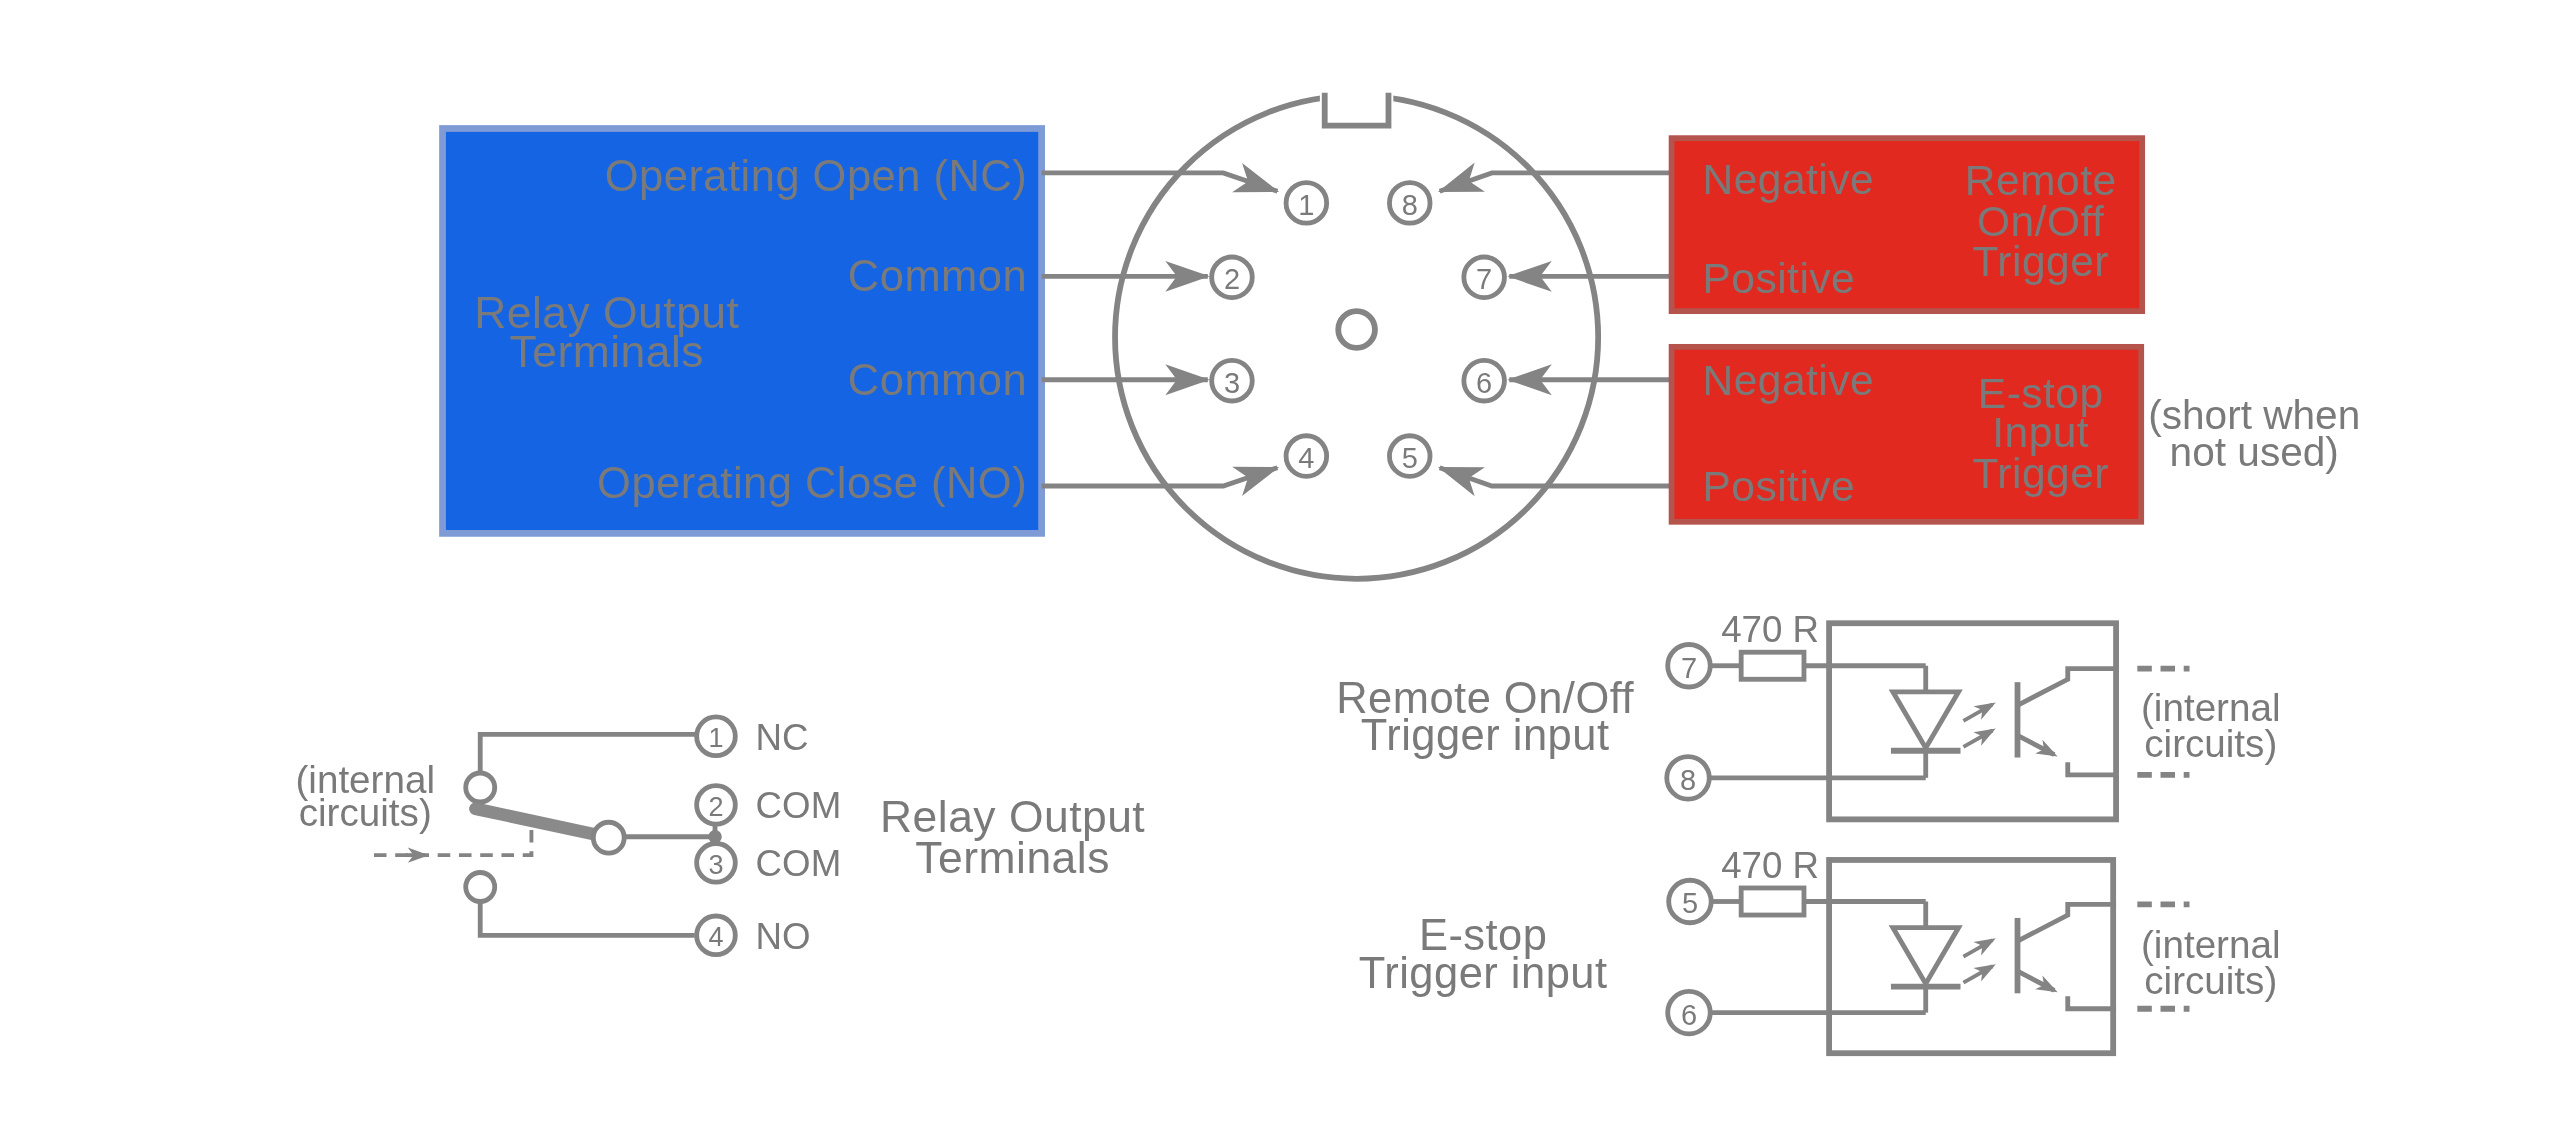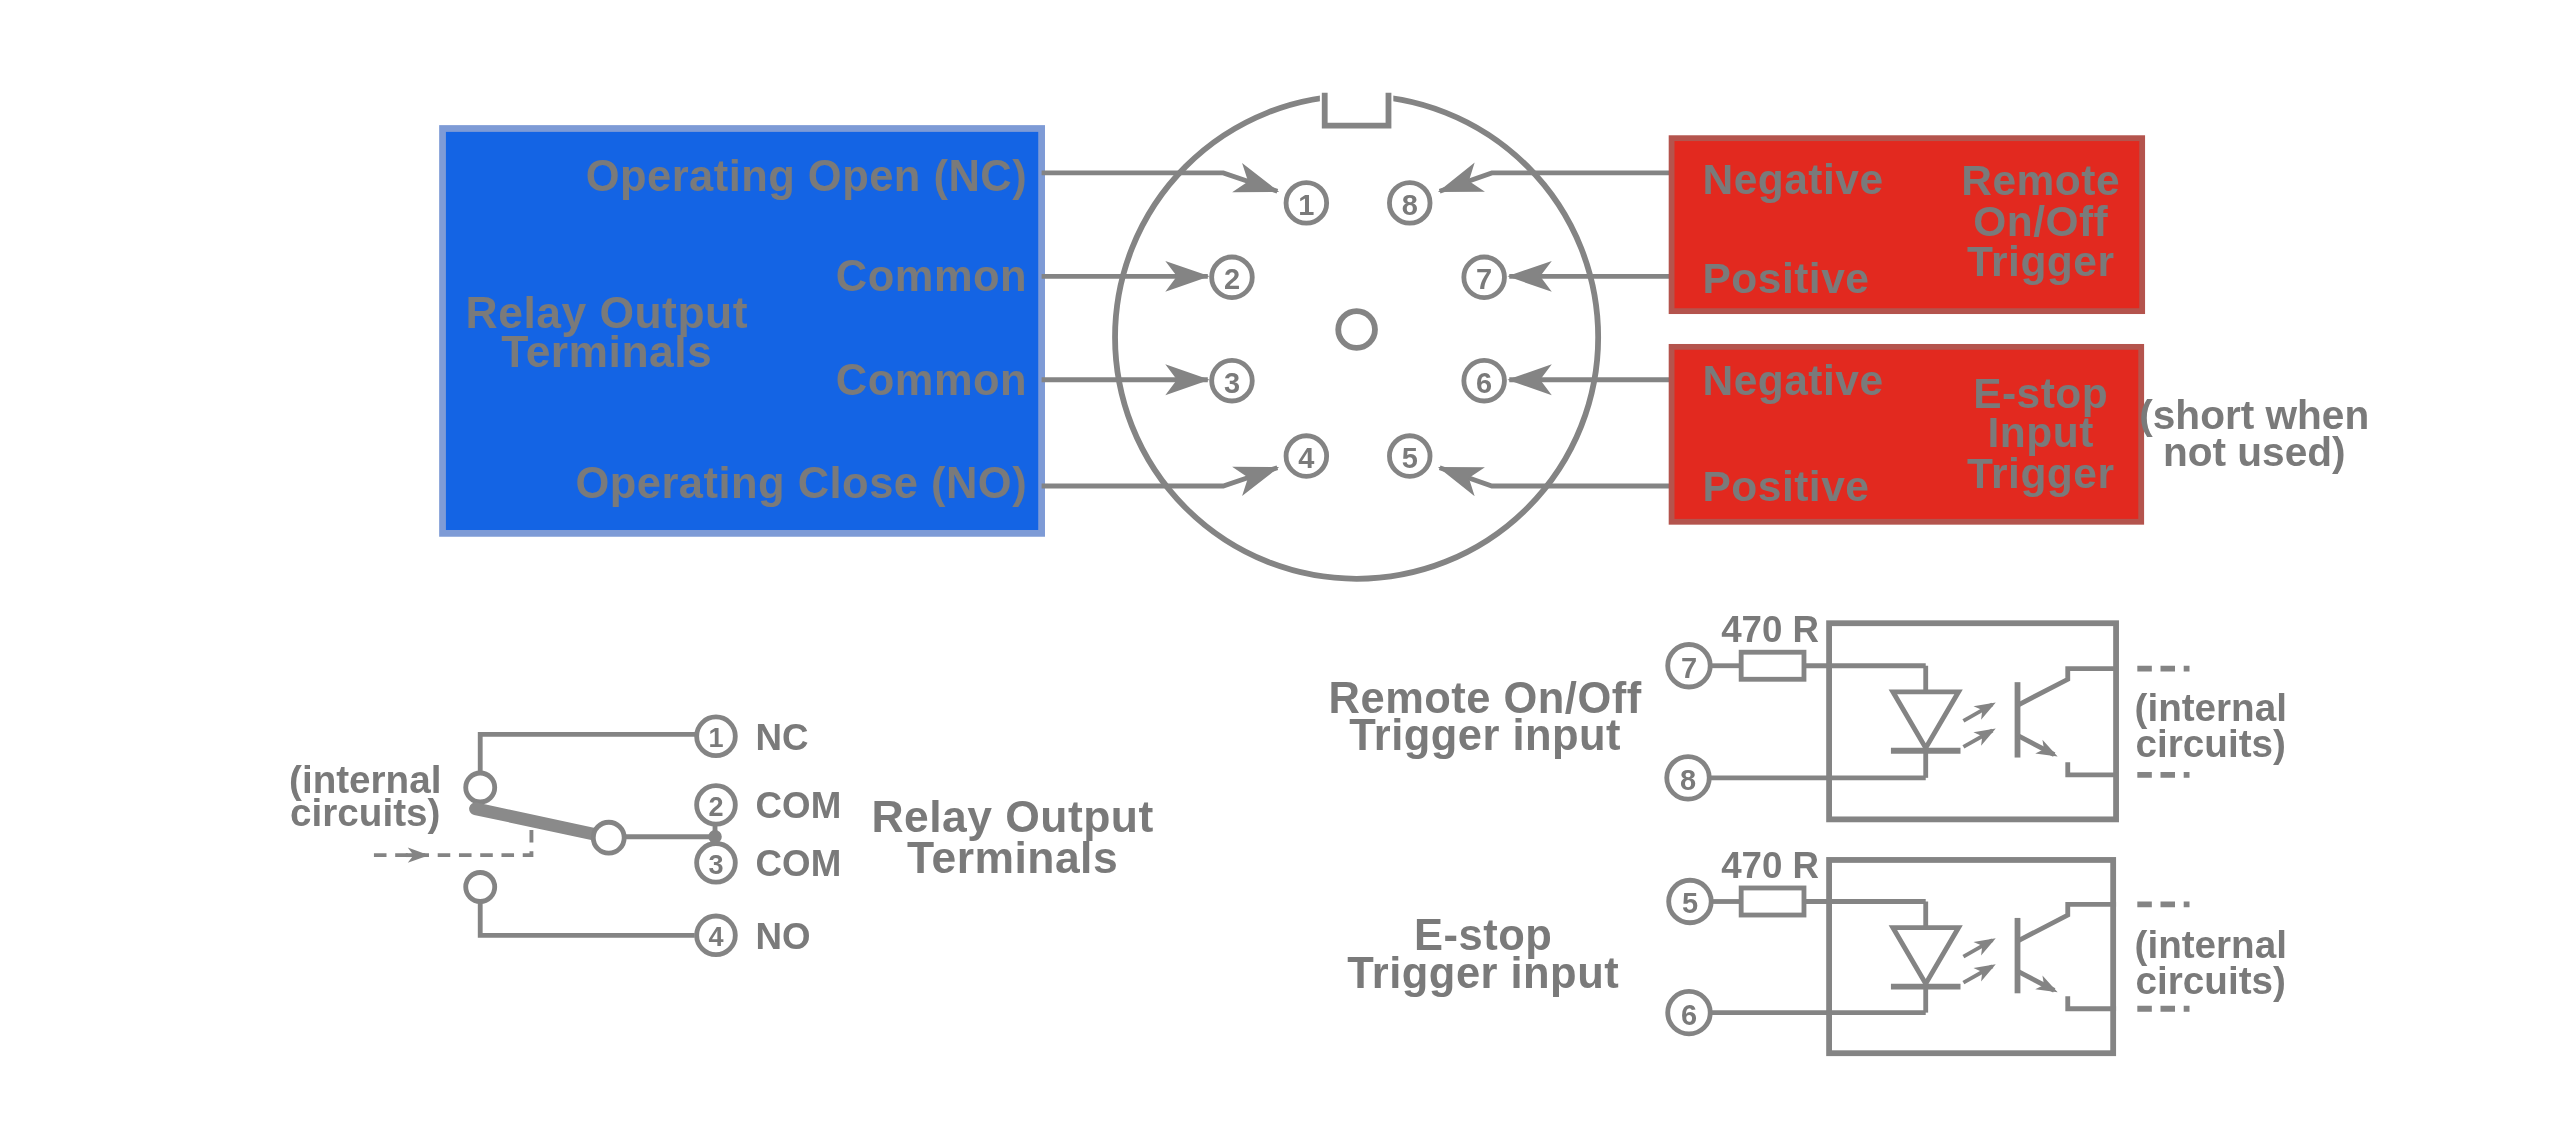--- a/index.html
+++ b/index.html
@@ -1,17 +1,17 @@
 <!DOCTYPE html>
 <html><head>
 <meta charset="utf-8">
 <style>
   html,body{margin:0;padding:0;background:#ffffff;}
   body{font-family:"Liberation Sans", sans-serif;}
-  #stage{width:2576px;height:1145px;position:relative;background:#ffffff;overflow:hidden;font-weight:bold;}
+  #stage{width:2576px;height:1145px;position:relative;background:#ffffff;overflow:hidden;}
   svg text{font-family:"Liberation Sans", sans-serif;fill:#7a7a7a;}
   .t45{font-size:45px;letter-spacing:0.5px;}
   .t46{font-size:46px;letter-spacing:0.5px;}
   .t44{font-size:44px;letter-spacing:0.5px;}
   .t42{font-size:42px;}
   .t40{font-size:40px;}
   .t38{font-size:38px;}
   .pin{font-size:30px;}
   .pin28{font-size:28px;}
   .ln{stroke:#848484;stroke-width:5;fill:none;}

